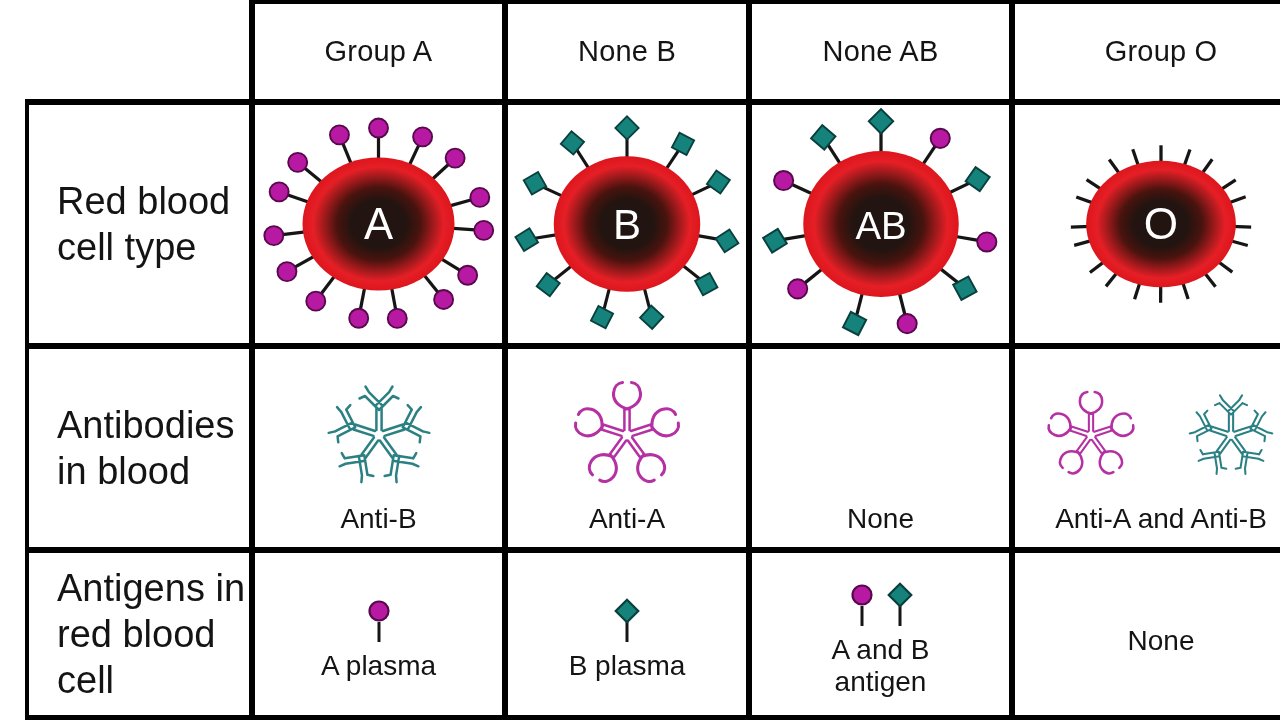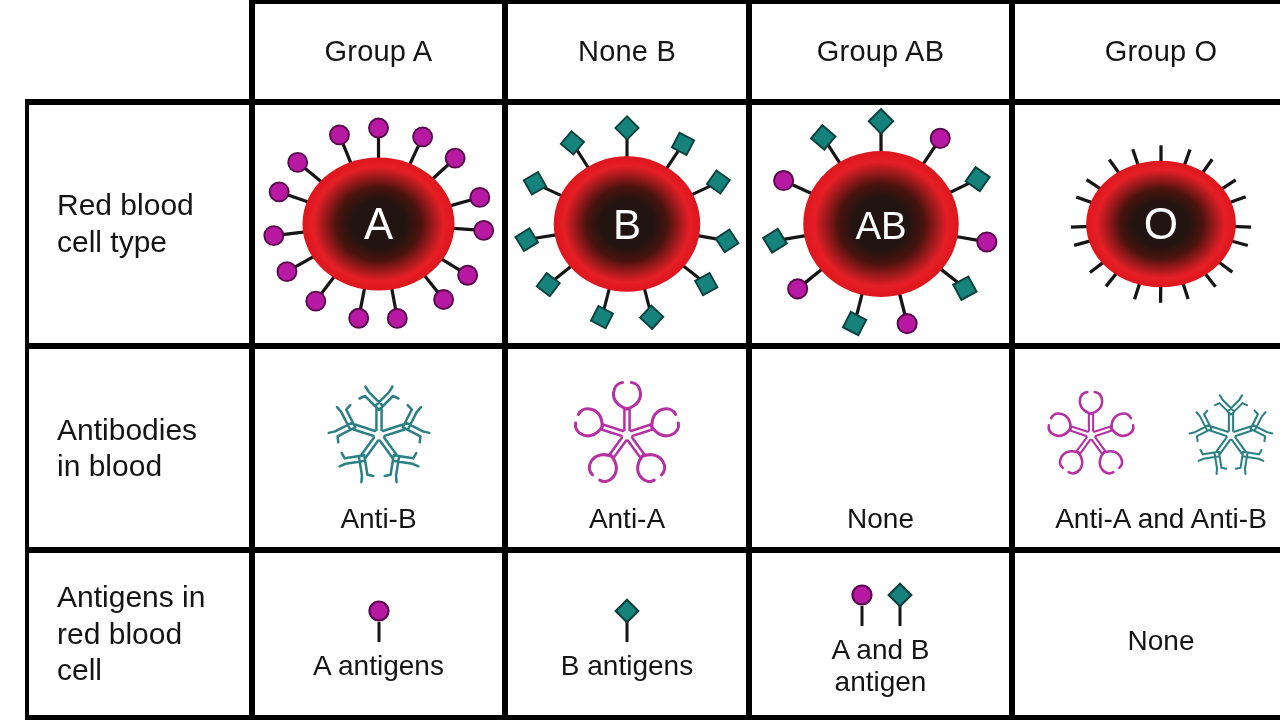--- a/index.html
+++ b/index.html
@@ -7,21 +7,21 @@
   .stage{position:relative;width:1280px;height:720px;background:#ffffff;overflow:hidden;margin-left:25px;}
   table.abo{border-collapse:collapse;table-layout:fixed;width:1280px;height:720px;}
   td{border:6px solid #000;padding:0;background:#fff;vertical-align:middle;overflow:hidden;}
   td.corner{border-top:none;border-left:none;}
   tr.hrow td{border-top-width:4px;}
   tr.hrow td.corner{border-top:none;}
   td.first{border-left-width:4px;}
   td.last{border-right:none;}
   tr.lastrow td{border-bottom-width:8px;}
   .head{text-align:center;font-size:29px;letter-spacing:.2px;}
-  .rowlabel{font-size:30px;line-height:1.22;white-space:pre-line;padding-left:28px;text-align:left;}
+  .rowlabel{font-size:38px;line-height:1.22;white-space:pre-line;padding-left:28px;text-align:left;}
   .figwrap{display:flex;align-items:center;justify-content:center;height:100%;}
   .abcell{display:flex;flex-direction:column;align-items:center;justify-content:space-between;height:100%;box-sizing:border-box;padding:14px 4px 12px 4px;}
   .abfigs{display:flex;flex-direction:row;align-items:center;justify-content:center;gap:16px;flex:1;}
   .caption{font-size:28px;line-height:1.15;text-align:center;white-space:pre-line;}
   .agcell{display:flex;flex-direction:column;align-items:center;justify-content:center;height:100%;gap:5px;box-sizing:border-box;padding-top:8px;}
   .pins{display:flex;flex-direction:row;align-items:flex-end;justify-content:center;gap:4px;min-height:0;}
   svg{display:block;}
 </style>
 </head>
 <body>
@@ -33,21 +33,21 @@
         <col style="width:253px">
         <col style="width:244px">
         <col style="width:263px">
         <col style="width:295px">
     </colgroup>
     <tbody>
         <tr class="hrow" style="height:100px">
       <td class="corner first"></td>
       <td class="head">Group A</td>
       <td class="head">None B</td>
-      <td class="head">Group AB</td>
+      <td class="head">None AB</td>
       <td class="head last">Group O</td>
     </tr>
     <tr style="height:243px">
       <td class="rowlabel first">Red blood
 cell type</td>
       <td>
             <div class="figwrap">
               <svg viewBox="-130 -124 260 248" width="250" height="238">
                 <defs>
                   <radialGradient id="rg0" cx="50%" cy="50%" r="50%">
@@ -337,32 +337,32 @@
 red blood
 cell</td>
       <td>
         <div class="agcell">
               <div class="pins">
                 <svg viewBox="0 0 34 50" width="34" height="50">
                   <line x1="17" y1="47" x2="17" y2="27" stroke="#151515" stroke-width="3"></line>
                   <circle cx="17" cy="16" r="9.5" fill="#b819a2" stroke="#57094b" stroke-width="2.2"></circle>
                 </svg>
               </div>
-        <div class="caption">A antigens</div>
+        <div class="caption">A plasma</div>
             </div>
       </td>
       <td>
         <div class="agcell">
               <div class="pins">
                 <svg viewBox="0 0 34 50" width="34" height="50">
                   <line x1="17" y1="47" x2="17" y2="27" stroke="#151515" stroke-width="3"></line>
                   <rect x="9" y="8" width="16" height="16" transform="rotate(45 17 16)" fill="#15827b" stroke="#093f3c" stroke-width="2.2"></rect>
                 </svg>
               </div>
-        <div class="caption">B antigens</div>
+        <div class="caption">B plasma</div>
             </div>
       </td>
       <td>
         <div class="agcell">
               <div class="pins">
                 <svg viewBox="0 0 34 50" width="34" height="50">
                   <line x1="17" y1="47" x2="17" y2="27" stroke="#151515" stroke-width="3"></line>
                   <circle cx="17" cy="16" r="9.5" fill="#b819a2" stroke="#57094b" stroke-width="2.2"></circle>
                 </svg>
                 <svg viewBox="0 0 34 50" width="34" height="50">

